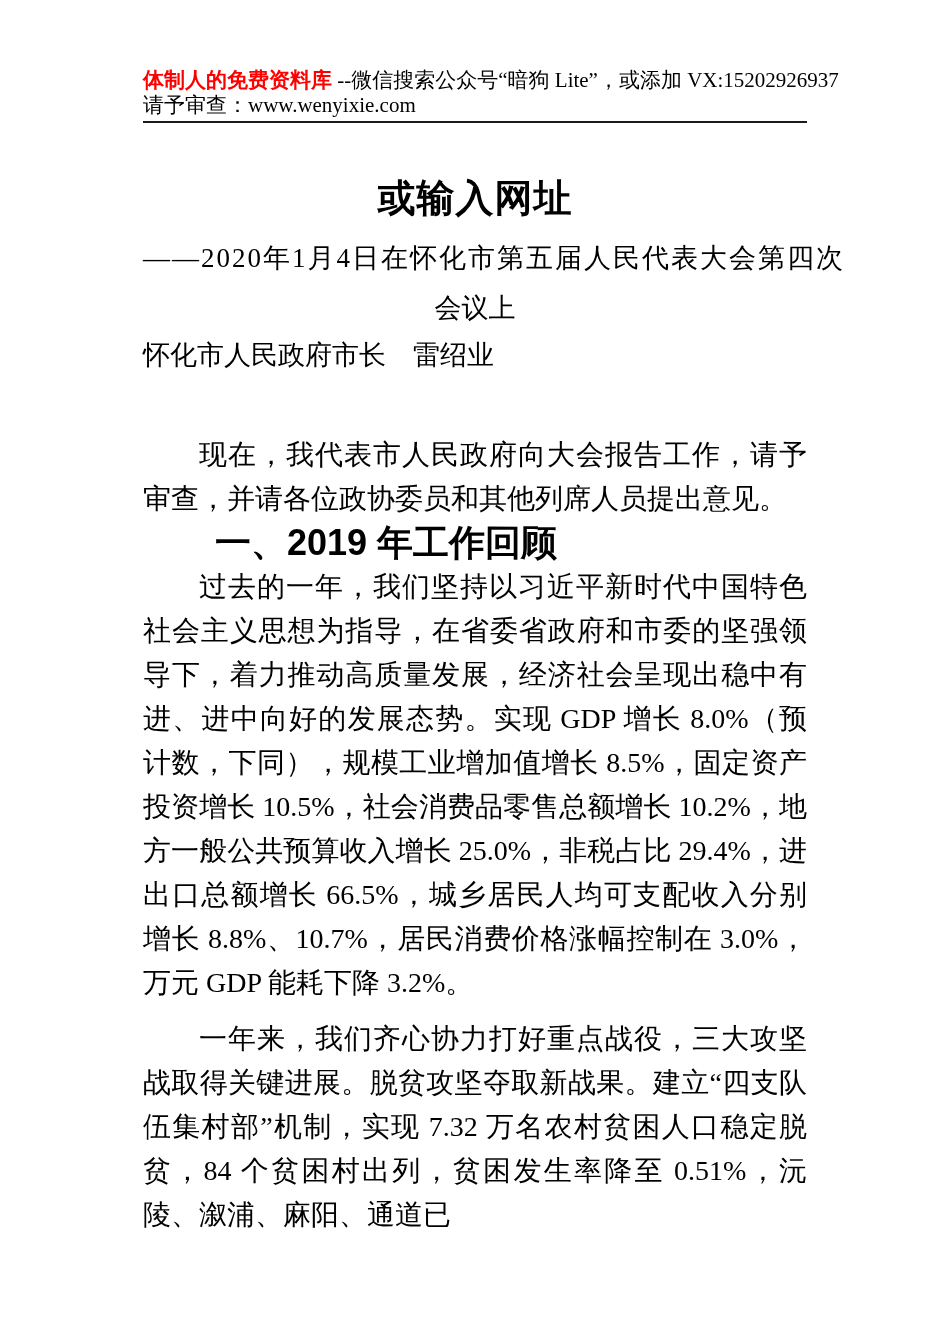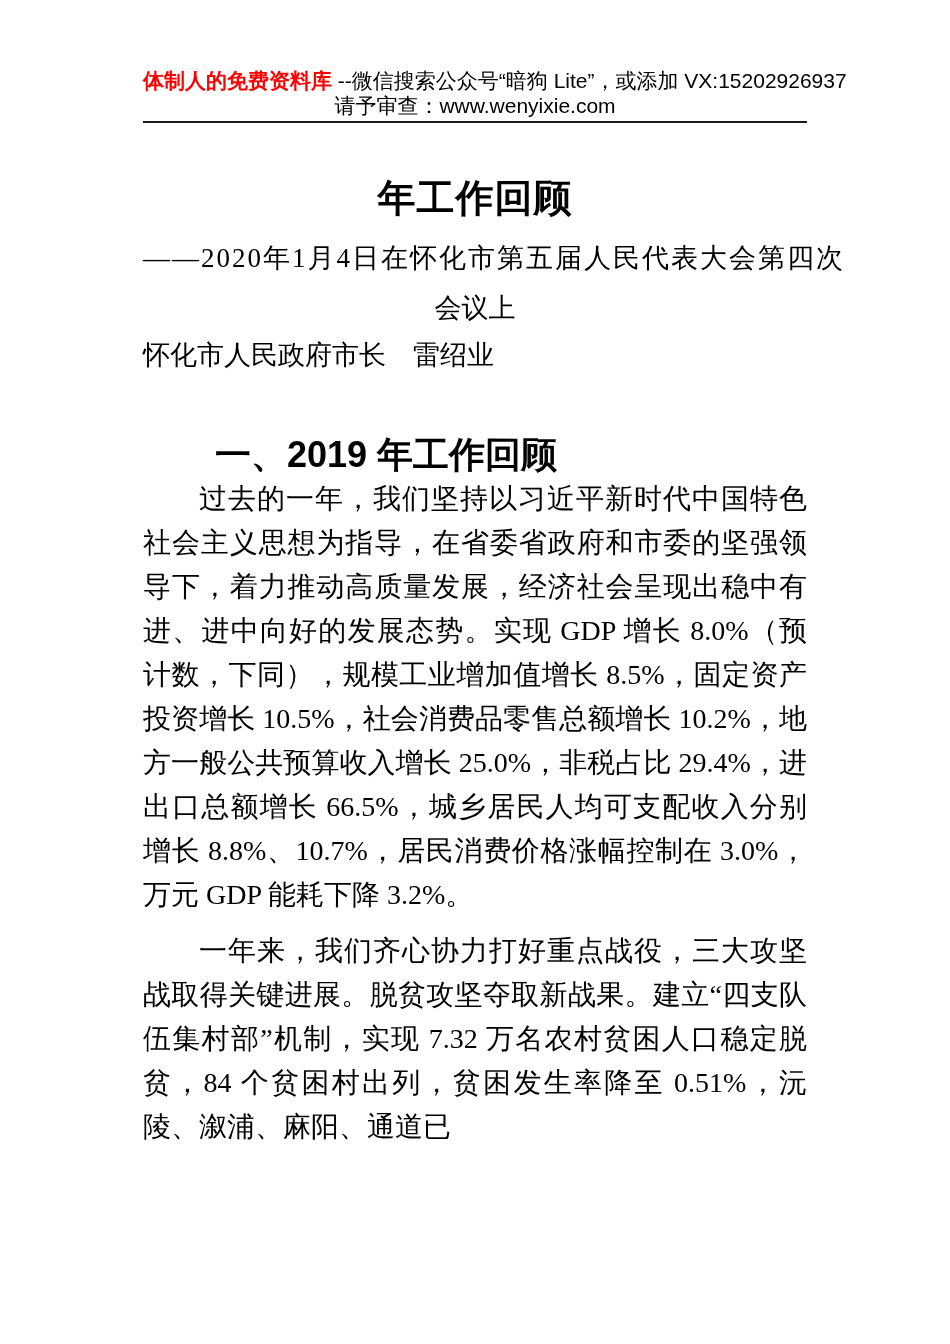--- a/index.html
+++ b/index.html
@@ -16,22 +16,22 @@
     color: #000000;
     font-family: "Liberation Serif", "DejaVu Serif", serif;
     overflow: hidden;
   }
   
   .site-header {
     margin: 0 143px;
     padding-top: 68px;
     padding-bottom: 3px;
     border-bottom: 2px solid #1a1a1a;
-    text-align: center;
-    font-family: Liberation Sans, sans-serif;
+    text-align: left;
+    font-family: Liberation Serif, serif;
     font-size: 21px;
     line-height: 25px;
     color: #000000;
     white-space: nowrap;
   }
   .brand {
     color: #ff0000;
     font-weight: 700;
   }
   
@@ -95,30 +95,31 @@
 
   <div class="site-header">
     <div>
       <span class="brand" style="color: rgb(255, 0, 0);">体制人的免费资料库</span><span> --微信搜索公众号“暗狗 Lite”，或添加 VX:15202926937</span>
     </div>
     <div>请予审查：www.wenyixie.com</div>
   </div>
 
   <div class="doc">
 
-    <h1 class="doc-title">年工作回顾</h1>
+    <h1 class="doc-title">或输入网址</h1>
 
     <div class="subtitle">
       <div class="subtitle-line1">——2020年1月4日在怀化市第五届人民代表大会第四次</div>
       <div class="subtitle-line2">会议上</div>
     </div>
 
     <div class="byline">怀化市人民政府市长　雷绍业</div>
 
     <div class="body-text">
+      <p class="indent">现在，我代表市人民政府向大会报告工作，请予审查，并请各位政协委员和其他列席人员提出意见。</p>
       <h2 class="section-heading">一、2019 年工作回顾</h2>
       <p class="indent">过去的一年，我们坚持以习近平新时代中国特色社会主义思想为指导，在省委省政府和市委的坚强领导下，着力推动高质量发展，经济社会呈现出稳中有进、进中向好的发展态势。实现 GDP 增长 8.0%（预计数，下同），规模工业增加值增长 8.5%，固定资产投资增长 10.5%，社会消费品零售总额增长 10.2%，地方一般公共预算收入增长 25.0%，非税占比 29.4%，进出口总额增长 66.5%，城乡居民人均可支配收入分别增长 8.8%、10.7%，居民消费价格涨幅控制在 3.0%，万元 GDP 能耗下降 3.2%。</p>
       <p class="indent para-battles">一年来，我们齐心协力打好重点战役，三大攻坚战取得关键进展。脱贫攻坚夺取新战果。建立“四支队伍集村部”机制，实现 7.32 万名农村贫困人口稳定脱贫，84 个贫困村出列，贫困发生率降至 0.51%，沅陵、溆浦、麻阳、通道已</p>
     </div>
 
   </div>
 
 </div>
 
 </body></html>

